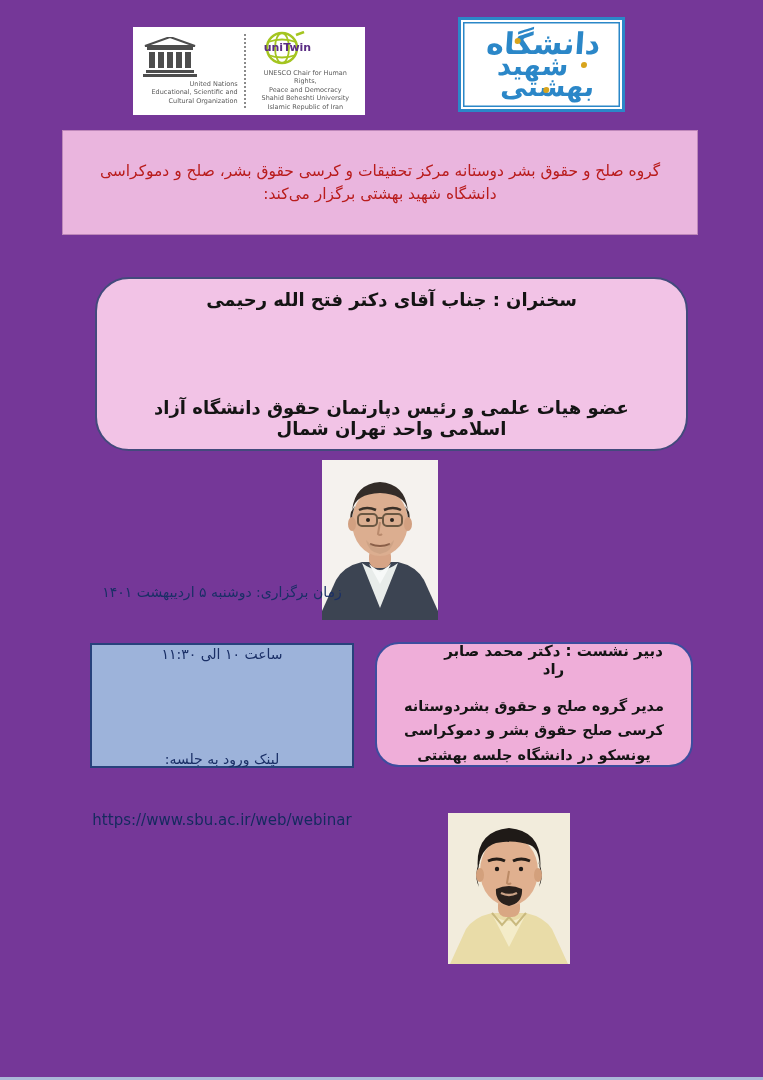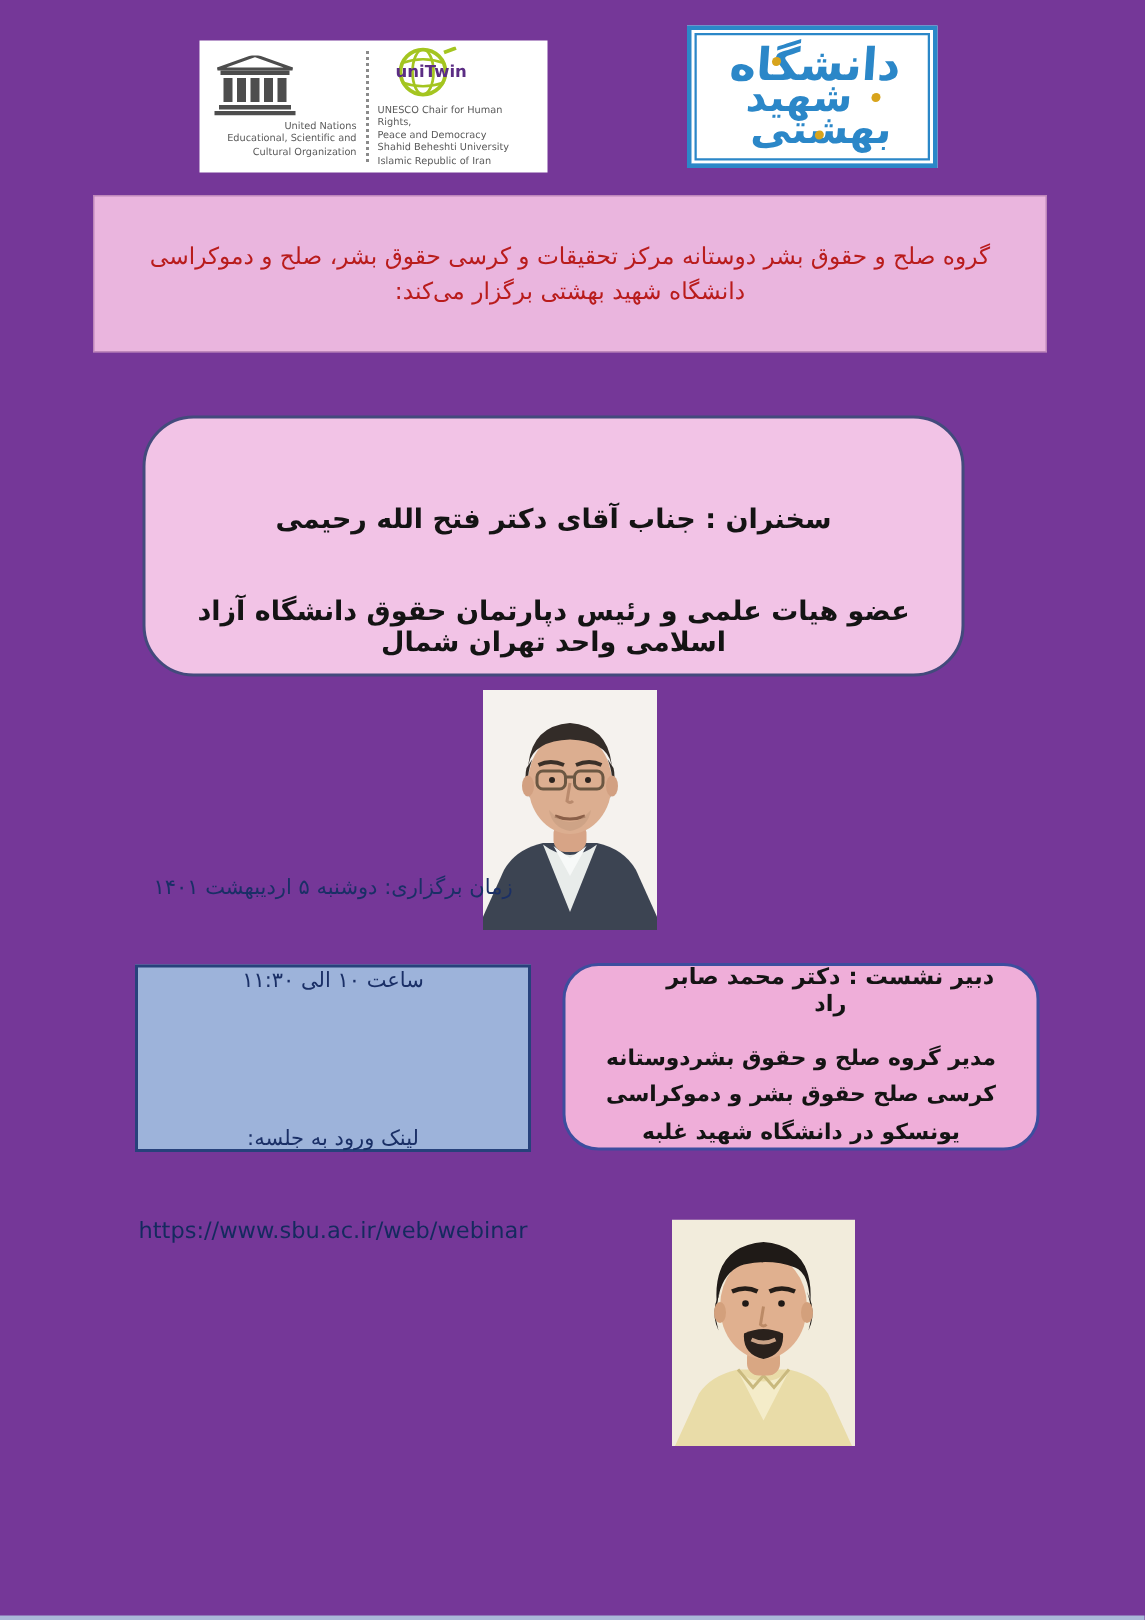--- a/index.html
+++ b/index.html
@@ -23,21 +23,21 @@
   .unesco-left svg{display:block;}
   .org-lines{margin-top:3px;text-align:right;color:#5a5a5a;font-size:6.5px;line-height:1.25;width:100%;}
   .dotted-sep{height:74px;border-left:2px dotted #8a8a8a;}
   .unesco-right{display:flex;flex-direction:column;align-items:flex-start;width:50%;}
   .unitwin-logo{position:relative;width:70px;height:34px;}
   .unitwin-logo svg{position:absolute;left:0;top:0;}
   .unitwin-text{
     position:absolute;left:12px;top:10px;font-size:11px;font-weight:bold;color:#5b2d84;
     letter-spacing:0px;
   }
-  .chair-lines{margin-top:4px;color:#5a5a5a;font-size:6.5px;line-height:1.3;text-align:left;}
+  .chair-lines{margin-top:4px;color:#5a5a5a;font-size:6.5px;line-height:1.3;text-align:center;}
 
   .sbu-box{
     position:absolute;left:458px;top:17px;width:167px;height:95px;
     background:#ffffff;border:3px solid #2b87c8;box-shadow:inset 0 0 0 2px #ffffff, inset 0 0 0 3.5px #2b87c8;
     box-sizing:border-box;
     display:flex;flex-direction:column;align-items:center;justify-content:center;
     overflow:hidden;
   }
   .sbu-callig{
     direction:rtl;text-align:center;color:#2b87c8;font-weight:bold;
@@ -56,24 +56,24 @@
     background:#eab5de;border:1px solid rgba(110,50,120,.35);
     box-sizing:border-box;
     display:flex;flex-direction:column;align-items:center;justify-content:center;
     padding:8px 26px;gap:10px;
   }
   .intro-line{direction:rtl;text-align:center;color:#b91c1c;font-size:15.5px;line-height:1.45;}
   .intro-title{direction:rtl;text-align:center;color:#111;font-size:18px;font-weight:bold;}
 
   
   .speaker-box{
-    position:absolute;left:95px;top:277px;width:548px;height:174px;
+    position:absolute;left:95px;top:277px;width:593px;height:174px;
     background:#f2c3e6;border:2px solid #434a7c;border-radius:34px;
     box-sizing:border-box;
-    display:flex;flex-direction:column;align-items:center;justify-content:flex-end;
+    display:flex;flex-direction:column;align-items:center;justify-content:space-between;
     padding:10px 30px;gap:40px;
   }
   .speaker-line{direction:rtl;text-align:center;color:#141414;font-weight:bold;font-size:18px;}
 
   
   .photo1{position:absolute;left:322px;top:460px;width:116px;height:160px;}
   .photo2{position:absolute;left:448px;top:813px;width:122px;height:151px;}
   .photo1 svg,.photo2 svg{display:block;}
 
   
@@ -205,21 +205,21 @@
   <div class="schedule-box">
     <div class="sched-line">زمان برگزاری: دوشنبه ۵ اردیبهشت ۱۴۰۱</div>
     <div class="sched-line">ساعت ۱۰ الی ۱۱:۳۰</div>
     <div class="sched-gap"></div>
     <div class="sched-line">لینک ورود به جلسه:</div>
     <a class="sched-link" href="#">https://www.sbu.ac.ir/web/webinar</a>
   </div>
 
   <div class="moderator-box">
     <div class="mod-line1">دبیر نشست : دکتر محمد صابر راد</div>
-    <div class="mod-line2">مدیر گروه صلح و حقوق بشردوستانه کرسی صلح حقوق بشر و دموکراسی یونسکو در دانشگاه شهید غلبه</div>
+    <div class="mod-line2">مدیر گروه صلح و حقوق بشردوستانه کرسی صلح حقوق بشر و دموکراسی یونسکو در دانشگاه جلسه بهشتی</div>
   </div>
 
   <div class="photo2">
     <svg width="122" height="151" viewBox="0 0 122 151">
       <rect x="0" y="0" width="122" height="151" fill="#f2ecdc"></rect>
 
       <path d="M2 151 L18 116 Q26 104 44 100 L78 100 Q96 104 104 116 L120 151 Z" fill="#e9dcA8"></path>
       <path d="M44 101 L61 134 L78 101 Q70 108 61 108 Q52 108 44 101 Z" fill="#f4ecc9"></path>
       <path d="M44 100 L54 112 L61 104 L68 112 L78 100" stroke="#c9b97e" stroke-width="2" fill="none"></path>
 

